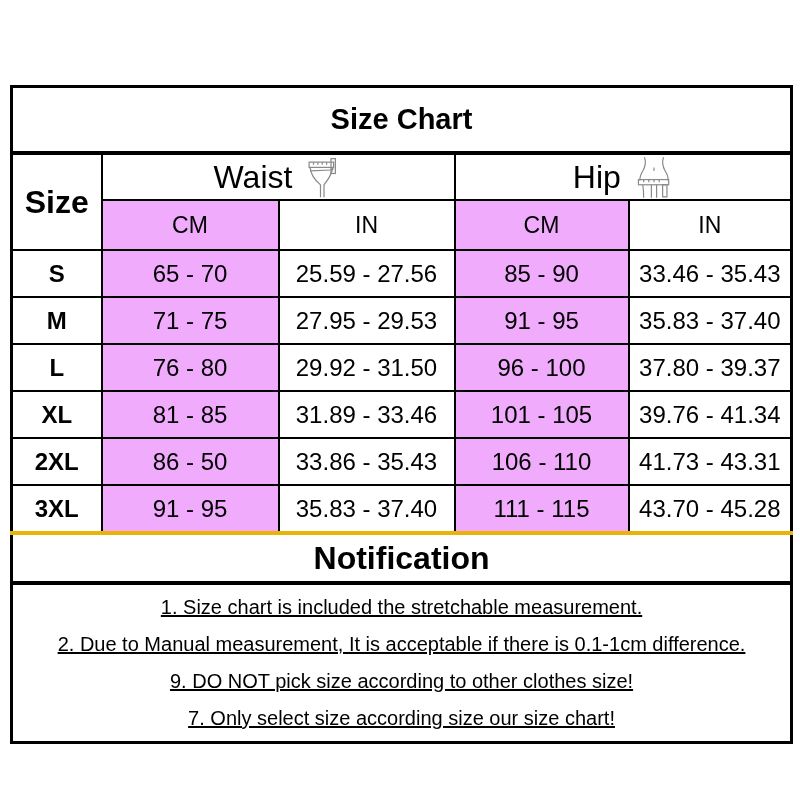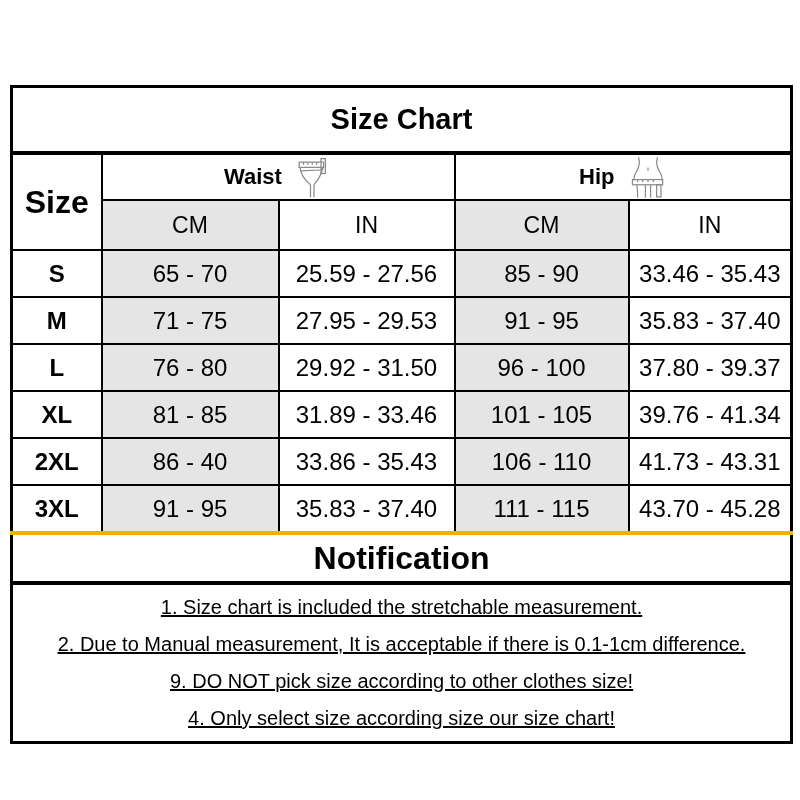--- a/index.html
+++ b/index.html
@@ -41,33 +41,33 @@
     font-size: 29px;
     font-weight: bold;
     border-bottom: 4px solid #000;
   }
   .size-head {
     font-size: 32px;
     font-weight: bold;
   }
   .group-head {
     height: 44px;
-    font-size: 22px;
-    font-weight: bold;
+    font-size: 32px;
+    font-weight: normal;
   }
   .group-head .head-inner {
     display: flex;
     align-items: center;
     justify-content: center;
     gap: 14px;
   }
   .unit-row th { height: 48px; font-size: 23px; font-weight: normal; }
   .data-row td { height: 45px; font-size: 24px; }
   .size-col { font-size: 24px; font-weight: bold; }
-  .gray { background: #e5e5e5; }
+  .gray { background: #f0abfc; }
   .notif-cell {
     height: 46px;
     font-size: 32px;
     border-top: 4px solid #eab308;
     border-bottom: 4px solid #000;
     font-weight: bold;
   }
   .notes-cell {
     height: 156px;
     vertical-align: middle;
@@ -174,21 +174,21 @@
     </tr>
     <tr class="data-row">
       <td class="size-col">XL</td>
       <td class="gray">81 - 85</td>
       <td>31.89 - 33.46</td>
       <td class="gray">101 - 105</td>
       <td>39.76 - 41.34</td>
     </tr>
     <tr class="data-row">
       <td class="size-col">2XL</td>
-      <td class="gray">86 - 40</td>
+      <td class="gray">86 - 50</td>
       <td>33.86 - 35.43</td>
       <td class="gray">106 - 110</td>
       <td>41.73 - 43.31</td>
     </tr>
     <tr class="data-row">
       <td class="size-col">3XL</td>
       <td class="gray">91 - 95</td>
       <td>35.83 - 37.40</td>
       <td class="gray">111 - 115</td>
       <td>43.70 - 45.28</td>
@@ -196,18 +196,18 @@
 
     <tr>
       <td colspan="5" class="notif-cell">Notification</td>
     </tr>
 
     <tr>
       <td colspan="5" class="notes-cell">
         <div class="note-line">1. Size chart is included the stretchable measurement.</div>
         <div class="note-line">2. Due to Manual measurement, It is acceptable if there is 0.1-1cm difference.</div>
         <div class="note-line">9. DO NOT pick size according to other clothes size!</div>
-        <div class="note-line">4. Only select size according size our size chart!</div>
+        <div class="note-line">7. Only select size according size our size chart!</div>
       </td>
     </tr>
   </tbody>
     </table>
 </div>
 
 </body></html>

